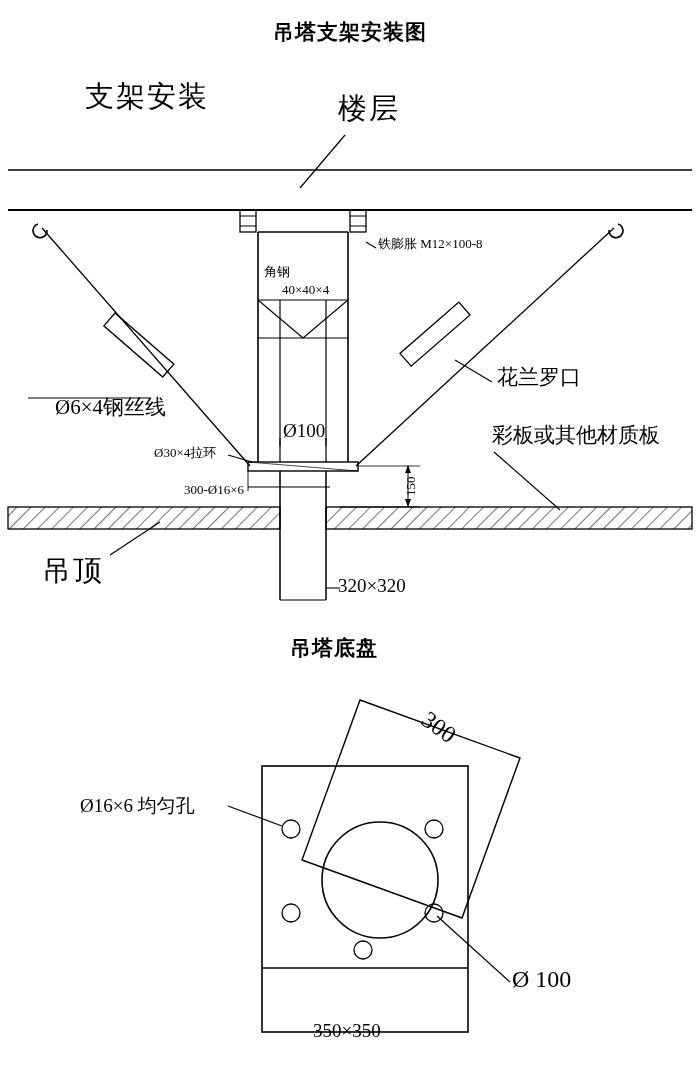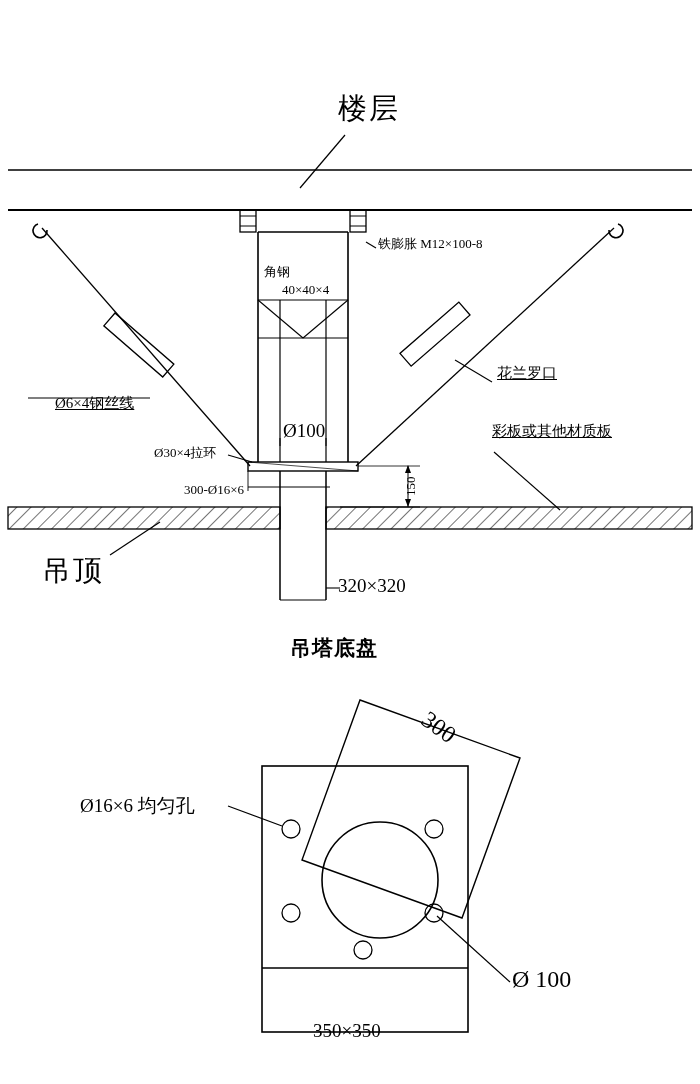--- a/index.html
+++ b/index.html
@@ -40,22 +40,21 @@
   .title-sub {
     font-weight: bold;
     font-size: 21px;
     letter-spacing: 1px;
   }
   .big-han {
     font-size: 29px;
     letter-spacing: 2px;
   }
   .mid-han {
-    font-size: 15px;
-    text-decoration: underline;
+    font-size: 21px;
   }
   .small {
     font-size: 13px;
   }
   .num-big {
     font-size: 24px;
   }
   .num-mid {
     font-size: 19px;
     text-align: center;
@@ -193,21 +192,23 @@
       <circle cx="363" cy="950" r="9" fill="none" stroke="#000" stroke-width="1.3"></circle>
 
       <line x1="228" y1="806" x2="282" y2="826" stroke="#000" stroke-width="1.2"></line>
 
       <line x1="510" y1="982" x2="437" y2="916" stroke="#000" stroke-width="1.2"></line>
 
       <line x1="302" y1="860" x2="520" y2="758" stroke="#000" stroke-width="0"></line>
     </g>
   </svg>
 
-
+  <div class="lbl title-main ctr" style="left:0; top:20px; width:700px;">吊塔支架安装图</div>
+
+  <div class="lbl big-han" style="left:85px; top:80px;">支架安装</div>
 
   <div class="lbl big-han" style="left:338px; top:92px;">楼层</div>
 
   <div class="lbl small" style="left:378px; top:237px;">铁膨胀 M12×100-8</div>
 
   <div class="lbl small" style="left:264px; top:265px;">角钢</div>
   <div class="lbl small" style="left:258px; top:283px;margin-left:24px;">40×40×4</div>
 
   <div class="lbl mid-han" style="left:22px; top:395px;margin-left:33px;">Ø6×4钢丝线</div>
 

